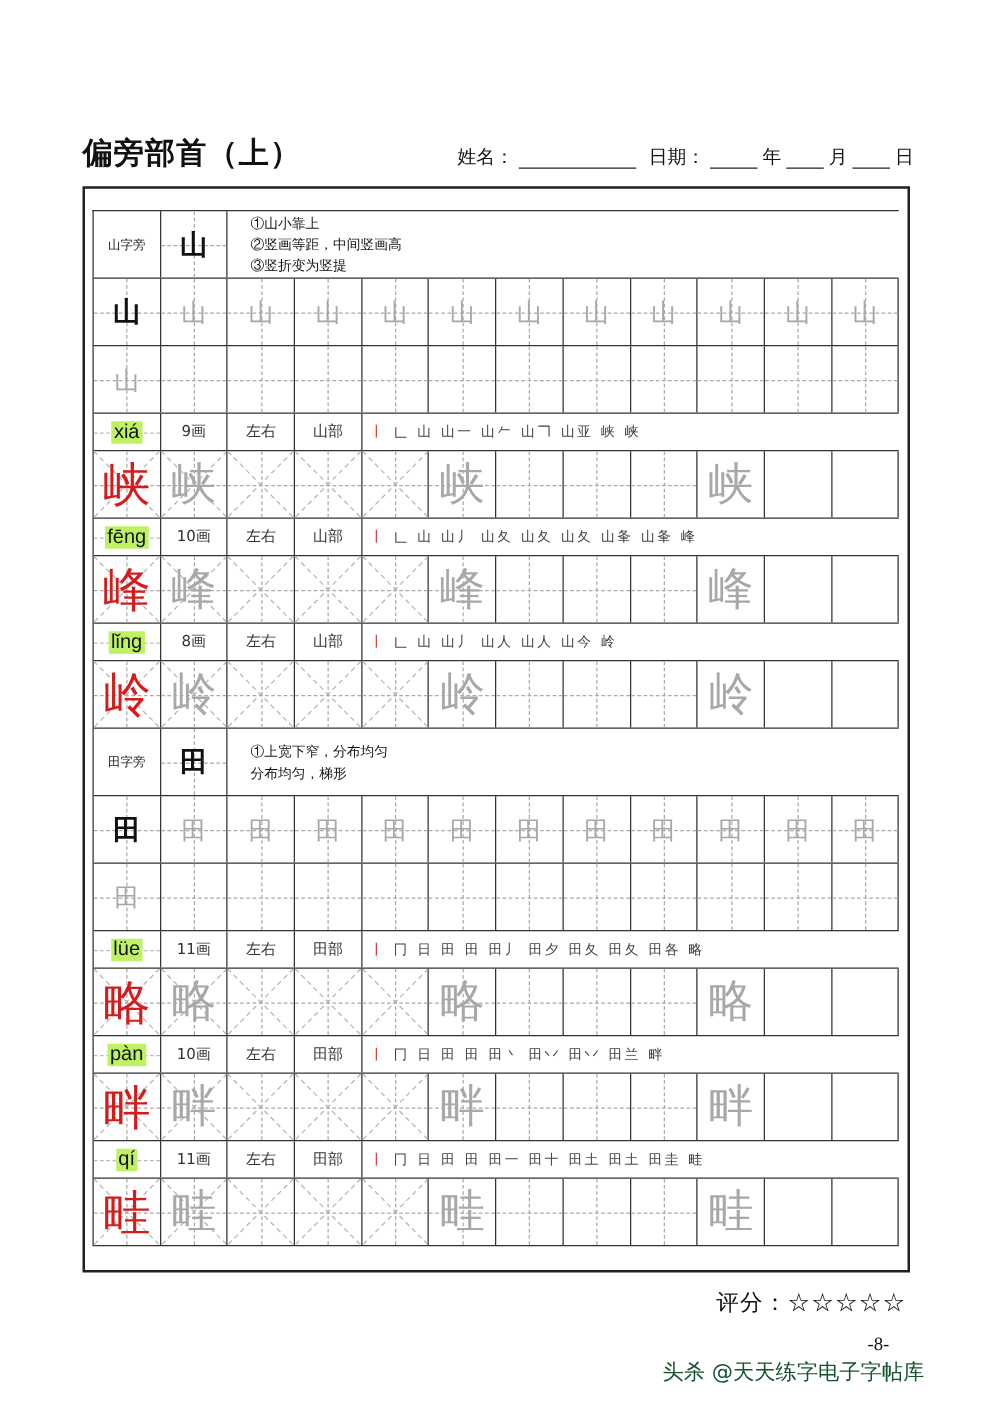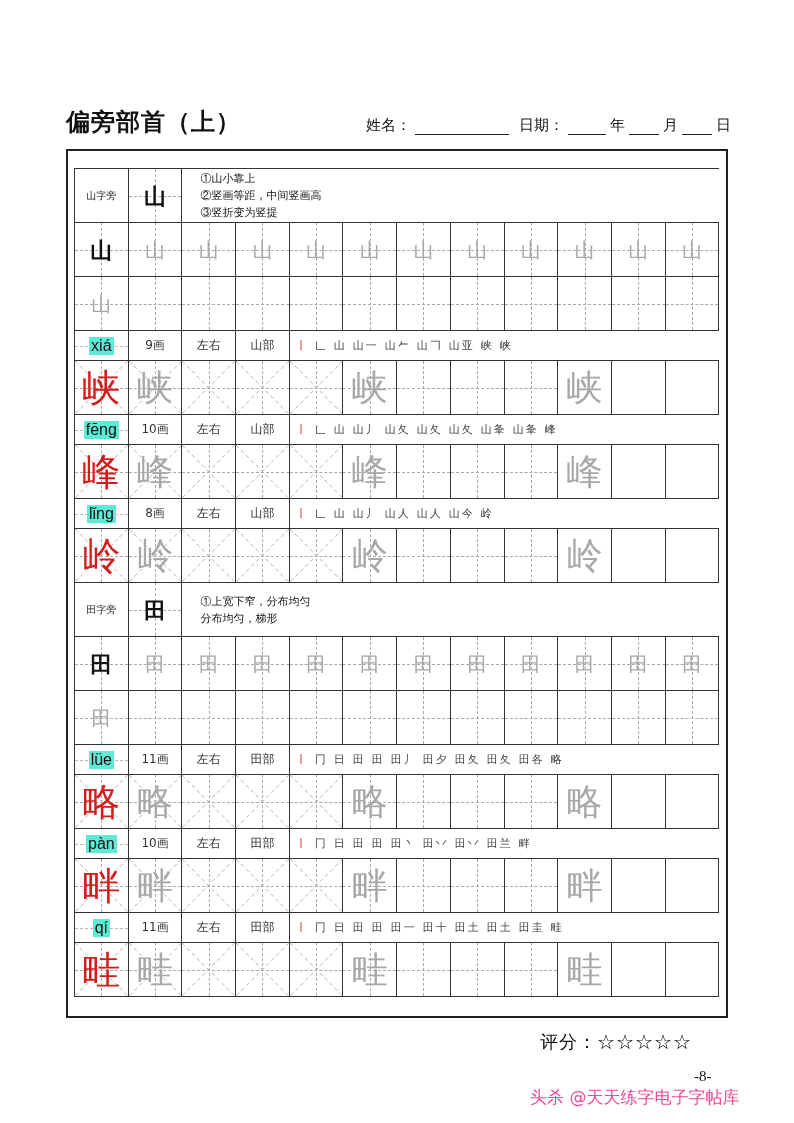--- a/index.html
+++ b/index.html
@@ -35,30 +35,30 @@
   .ch.trace { color: #a8a8a8; font-size: 20px; }
 
   .label-cell { font-size: 10px; font-family: Liberation Serif, serif; color: #222; }
   .rad-name { width: 53.7px; }
   .rad-char { width: 53.7px; }
   .tips { flex: 1 1 auto; justify-content: flex-start; align-items: center; padding-left: 18px; border-right: none; }
   .tips ul { list-style: none; font-size: 11px; line-height: 17px; font-family: "DejaVu Serif", serif; }
 
   .pinyin { font-family: "Liberation Sans", sans-serif; font-size: 16px; color: #111; }
   .pinyin::after { content: ""; position: absolute; left: 0; right: 0; top: 50%; border-top: 1px dashed #bbb; z-index: 0; }
-  .pinyin span { position: relative; z-index: 1; background: #5eead4; padding: 0 2px; }
+  .pinyin span { position: relative; z-index: 1; background: #bef264; padding: 0 2px; }
   .info-small { font-size: 12px; font-family: "DejaVu Sans", sans-serif; color: #333; }
   .strokes { flex: 1 1 auto; justify-content: flex-start; padding-left: 6px; border-right: none; font-size: 11px; letter-spacing: 2px; white-space: nowrap; }
   .strokes .stk { display: inline-block; margin-right: 6px; color: #444; font-family: "DejaVu Sans", sans-serif; }
   .strokes .stk.first { color: #d31d1d; }
   .strokes .stk.last { color: #333; }
 
-  .score { position: absolute; left: 540px; top: 1030px; font-size: 18px; letter-spacing: 1px; font-family: "DejaVu Serif", serif; }
+  .score { position: absolute; left: 573px; top: 1030px; font-size: 18px; letter-spacing: 1px; font-family: "DejaVu Serif", serif; }
   .page-num { position: absolute; left: 694px; top: 1068px; font-size: 15px; font-family: "Liberation Serif", serif; }
-  .watermark { position: absolute; left: 530px; top: 1086px; font-size: 17px; color: #ec4899; font-family: "DejaVu Sans", sans-serif; text-shadow: 0 0 1px #fff, 1px 1px 0 #fff; }
+  .watermark { position: absolute; left: 530px; top: 1086px; font-size: 17px; color: #14532d; font-family: "DejaVu Sans", sans-serif; text-shadow: 0 0 1px #fff, 1px 1px 0 #fff; }
 </style>
 </head>
 <body>
 
 <div class="title">偏旁部首（上）</div>
 <div class="meta">
   <span>姓名：</span>
   <span class="blank b-name"></span>
   <span>日期：</span>
   <span class="blank b-yr"></span>

